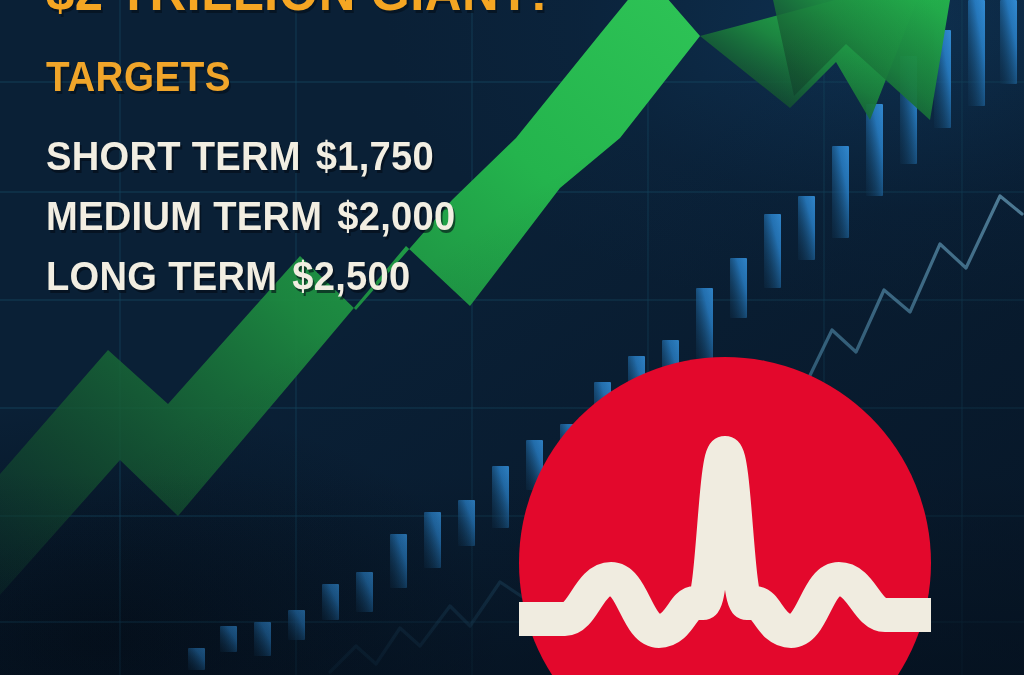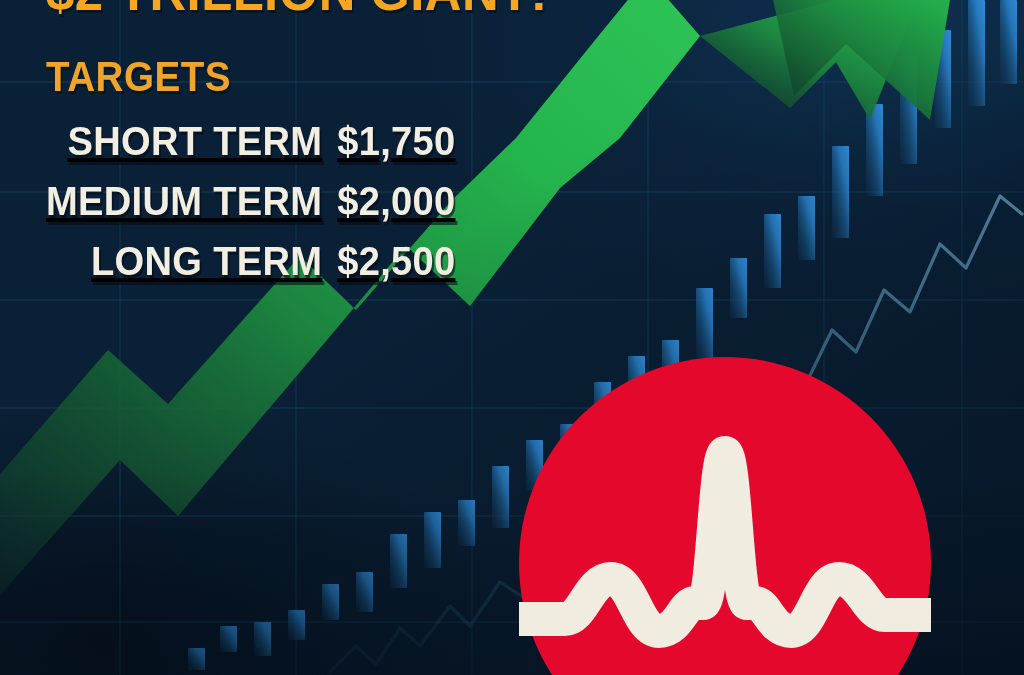--- a/index.html
+++ b/index.html
@@ -10,21 +10,20 @@
   body {
     font-family: "Liberation Sans", sans-serif;
   }
 
   .poster {
     position: relative;
     width: 1024px;
     height: 675px;
     overflow: hidden;
     background: #0a2036;
-    text-align: right;
   }
 
   
   .bg-base {
     position: absolute;
     inset: 0;
     background:
       radial-gradient(120% 95% at 86% 6%, #123css 0%, transparent 0%),
       linear-gradient(150deg, #0a2137 0%, #0a2034 38%, #081a2c 70%, #06172a 100%);
   }
@@ -93,22 +92,21 @@
     letter-spacing: 0.5px;
     color: #f0a52a;
     text-shadow: 2px 3px 0 rgba(3,12,22,0.55);
     transform: scaleX(0.92);
     transform-origin: left center;
   }
 
   .target-rows {
     position: absolute;
     left: 46px;
-    top: 111px;
-    text-decoration: underline;
+    top: 126px;
   }
 
   .target-row {
     font-family: "Liberation Sans Narrow", "Liberation Sans", sans-serif;
     font-size: 41px;
     line-height: 60px;
     font-weight: bold;
     letter-spacing: 0.3px;
     color: #f2eee2;
     text-shadow: 2px 3px 0 rgba(3,12,22,0.6);

